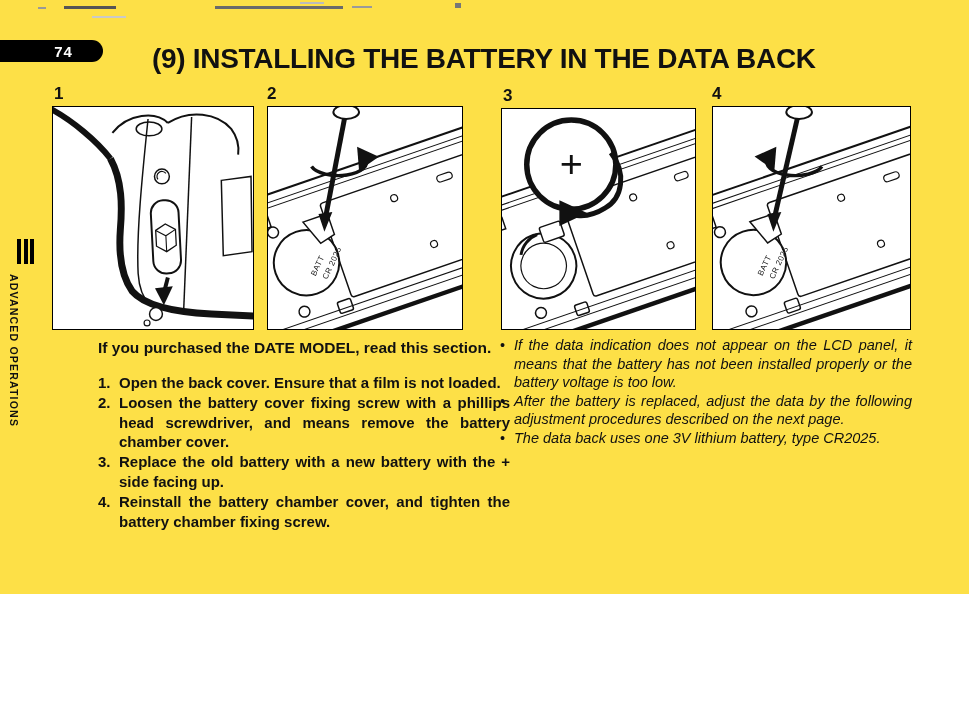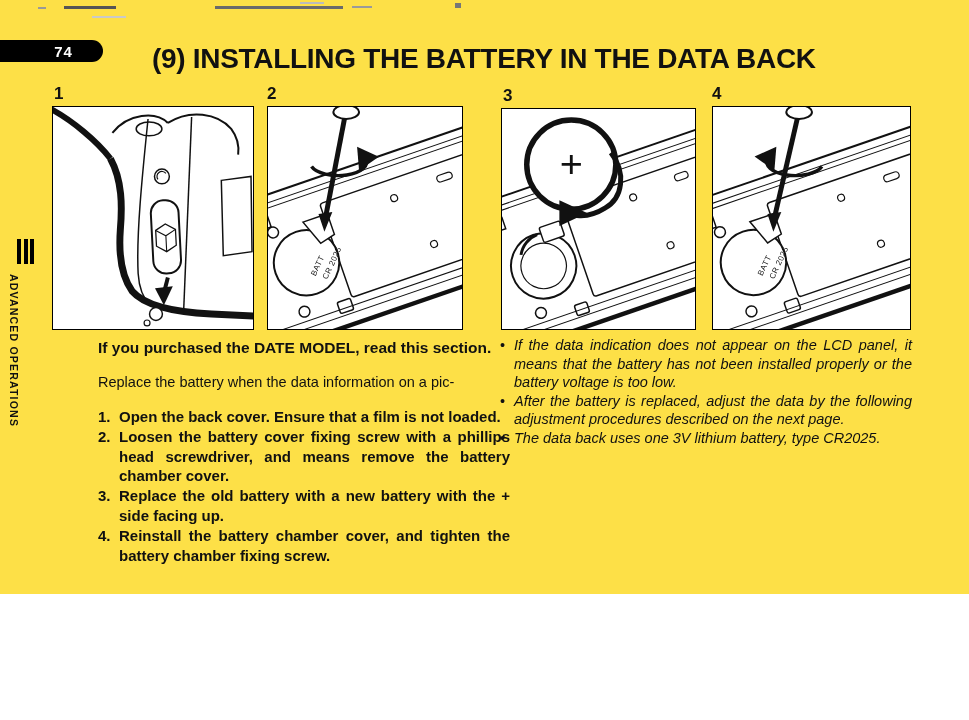--- a/index.html
+++ b/index.html
@@ -203,21 +203,20 @@
   <div class="side-bars">
       <i></i>
       <i></i>
       <i></i>
     </div>
   <div class="side-label">ADVANCED OPERATIONS</div>
 
   <div class="left-col">
     <p class="heading">If you purchased the DATE MODEL, read this section.</p>
     <div class="para">
-      <div>Replace the battery when the data information on a pic-</div>
     </div>
     <div class="steps">
       <div class="step">
         <span class="step-num">1.</span>
         <span class="step-text">Open the back cover. Ensure that a film is not loaded.</span>
       </div>
       <div class="step">
         <span class="step-num">2.</span>
         <span class="step-text">Loosen the battery cover fixing screw with a phillips head screwdriver, and means remove the battery chamber cover.</span>
       </div>

